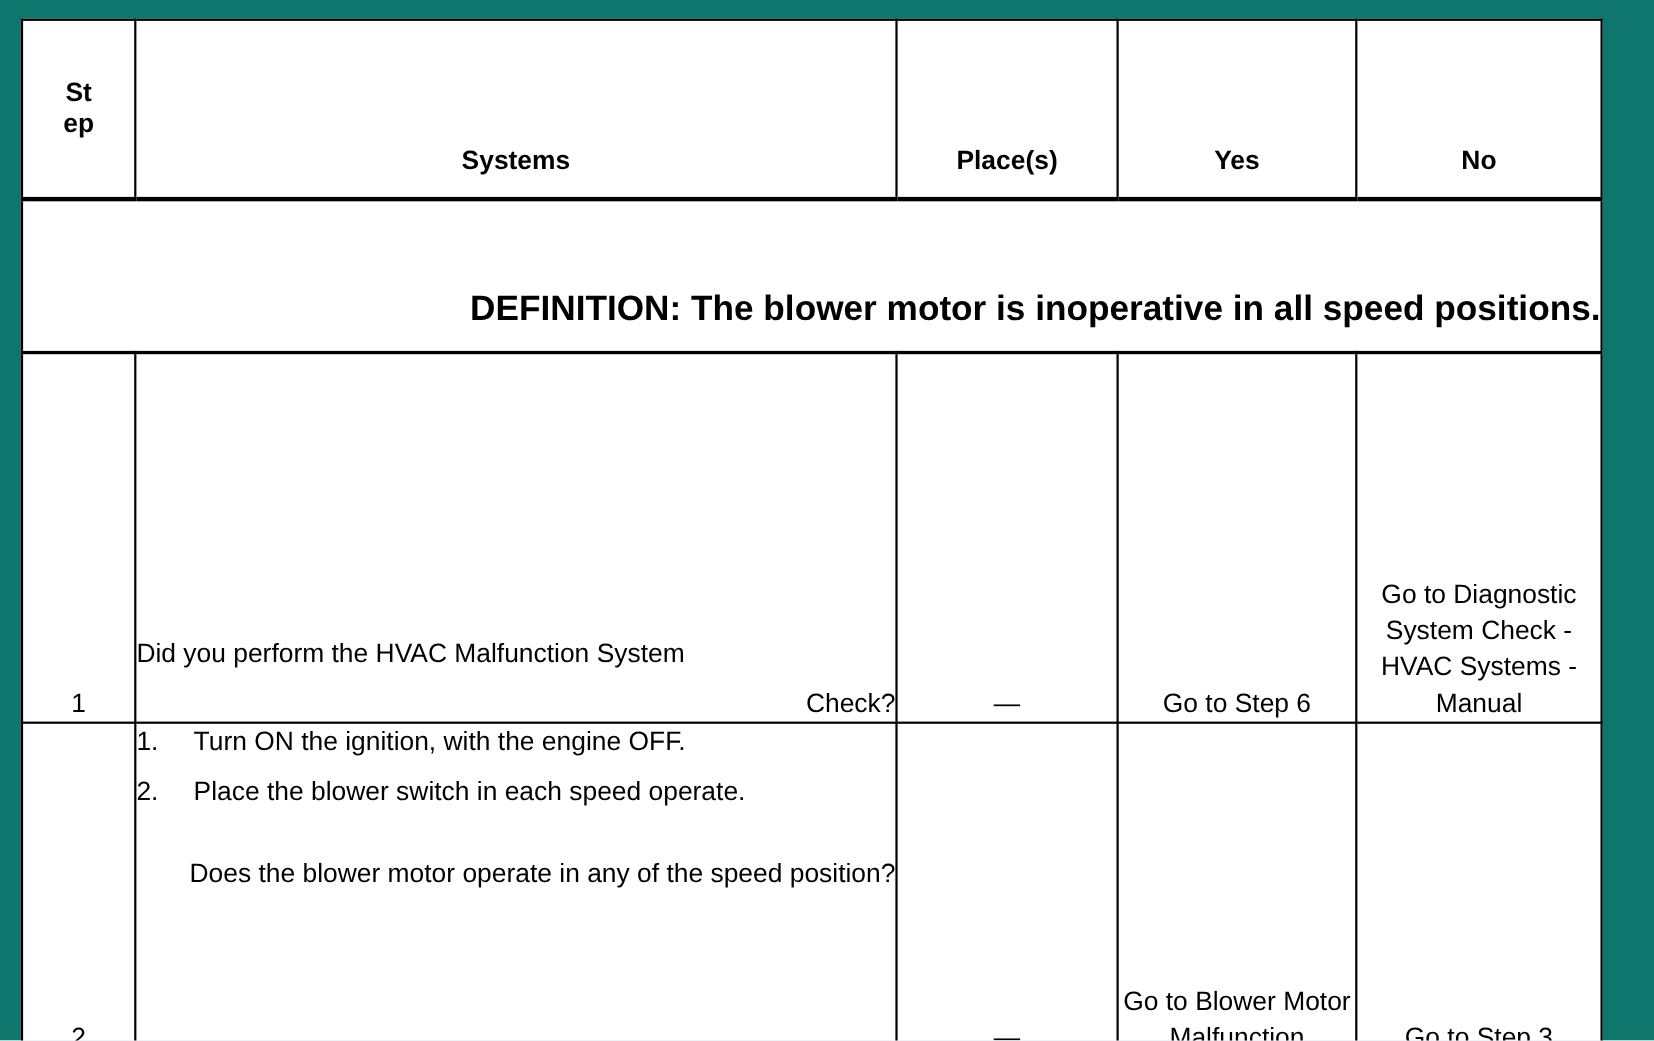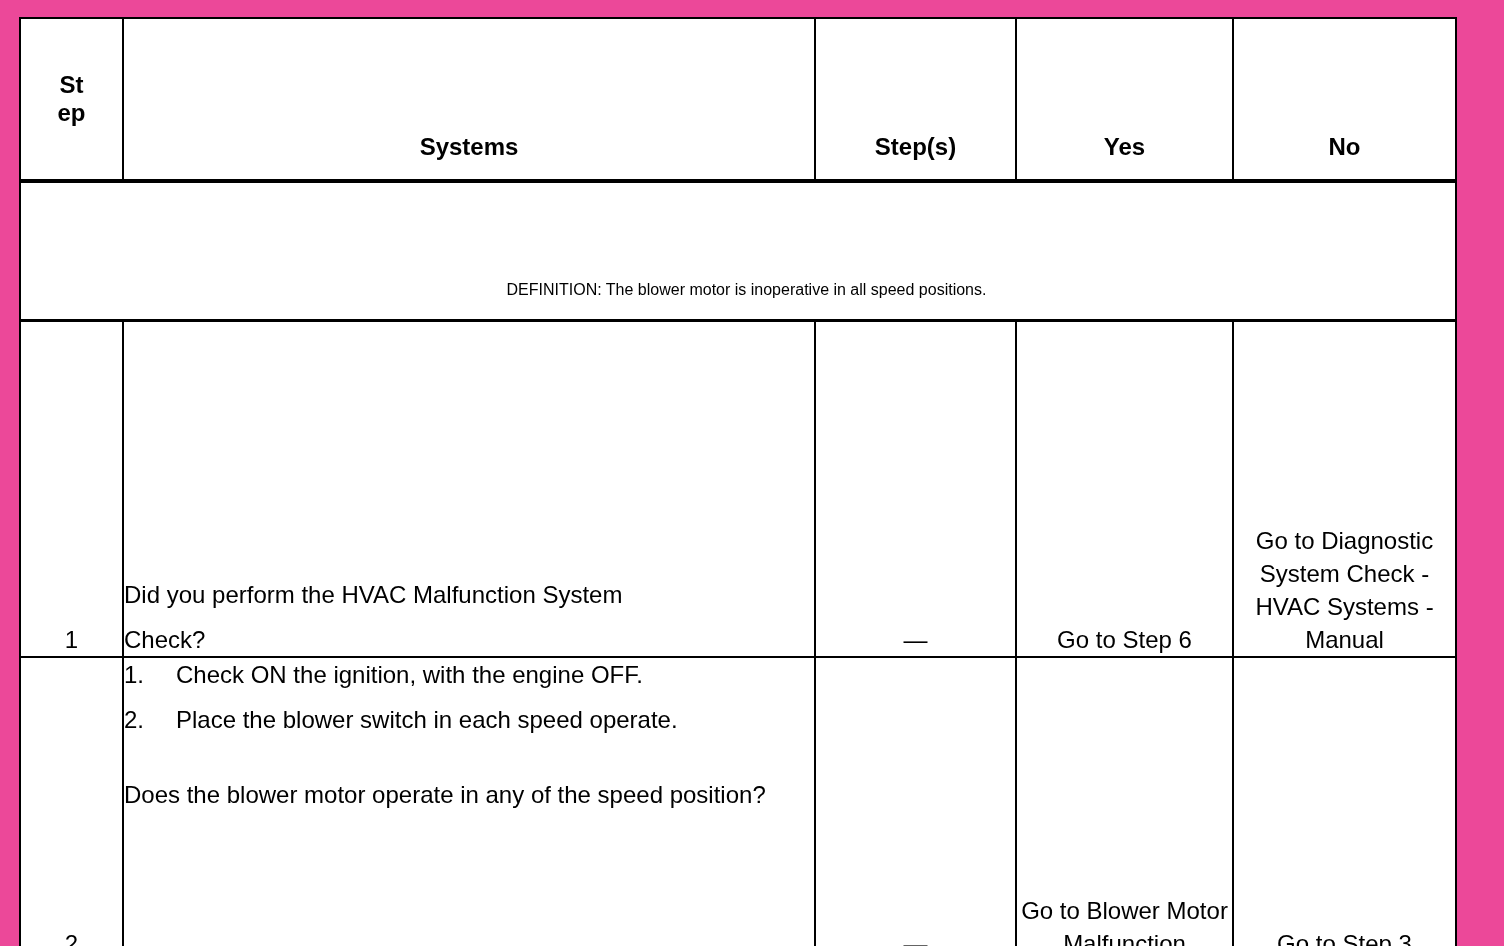--- a/index.html
+++ b/index.html
@@ -12,21 +12,21 @@
     height: 946px;
     font-family: "Liberation Sans", sans-serif;
     color: #000000;
     overflow: hidden;
   }
 
   .page {
     position: relative;
     width: 1504px;
     height: 946px;
-    background: #ec4899;
+    background: #0f766e;
   }
 
   .diag-table {
     position: absolute;
     left: 19px;
     top: 17px;
     width: 1436px;
     border-collapse: collapse;
     table-layout: fixed;
     background: #ffffff;
@@ -71,22 +71,23 @@
     word-break: break-all;
   }
 
   
   .def-row td {
     height: 116px;
     border-top-width: 4px;
     border-bottom-width: 3px;
     vertical-align: bottom;
     padding: 0 0 20px 17px;
-    font-size: 16px;
-    text-align: center;
+    font-size: 32px;
+    text-align: right;
+    font-weight: bold;
   }
 
   
   .body-row td {
     font-size: 24px;
     line-height: 1.38;
   }
 
   .cell-step {
     text-align: center;
@@ -95,21 +96,21 @@
   }
 
   .cell-action {
     vertical-align: top;
     text-align: left;
     padding: 22px 14px 10px 20px;
   }
   .cell-action p {
     margin: 0 0 12px 0;
   }
-  .cell-action p:last-child { margin-bottom: 0; }
+  .cell-action p:last-child { margin-bottom: 0; text-align: right; }
   .cell-action .numlist {
     list-style: none;
     margin: 0;
     padding: 0;
   }
   .cell-action .numlist li {
     position: relative;
     padding-left: 52px;
     margin: 0 0 12px 0;
   }
@@ -160,21 +161,21 @@
       <col class="c-yes">
       <col class="c-no">
     </colgroup>
 
     <thead>
       <tr class="hdr-row">
         <th class="hdr-step">
           <span class="wrap">Step</span>
         </th>
         <th>Systems</th>
-        <th>Step(s)</th>
+        <th>Place(s)</th>
         <th>Yes</th>
         <th>No</th>
       </tr>
     </thead>
 
     <tbody>
       <tr class="def-row">
         <td colspan="5">DEFINITION: The blower motor is inoperative in all speed positions.</td>
       </tr>
 
@@ -190,21 +191,21 @@
         <td class="cell-yes">Go to Step 6</td>
         <td class="cell-no cell-no-top">Go to Diagnostic System Check - HVAC Systems - Manual</td>
       </tr>
 
       <tr class="body-row r2">
         <td class="cell-step">2</td>
         <td class="cell-action">
           <ul class="numlist">
             <li>
               <span class="num">1.</span>
-              <span>Check ON the ignition, with the engine OFF.</span>
+              <span>Turn ON the ignition, with the engine OFF.</span>
             </li>
             <li>
               <span class="num">2.</span>
               <span>Place the blower switch in each speed operate.</span>
             </li>
           </ul>
           <span class="spacer"></span>
           <p> Does the blower motor operate in any of the speed position?</p>
         </td>
         <td class="cell-value">

